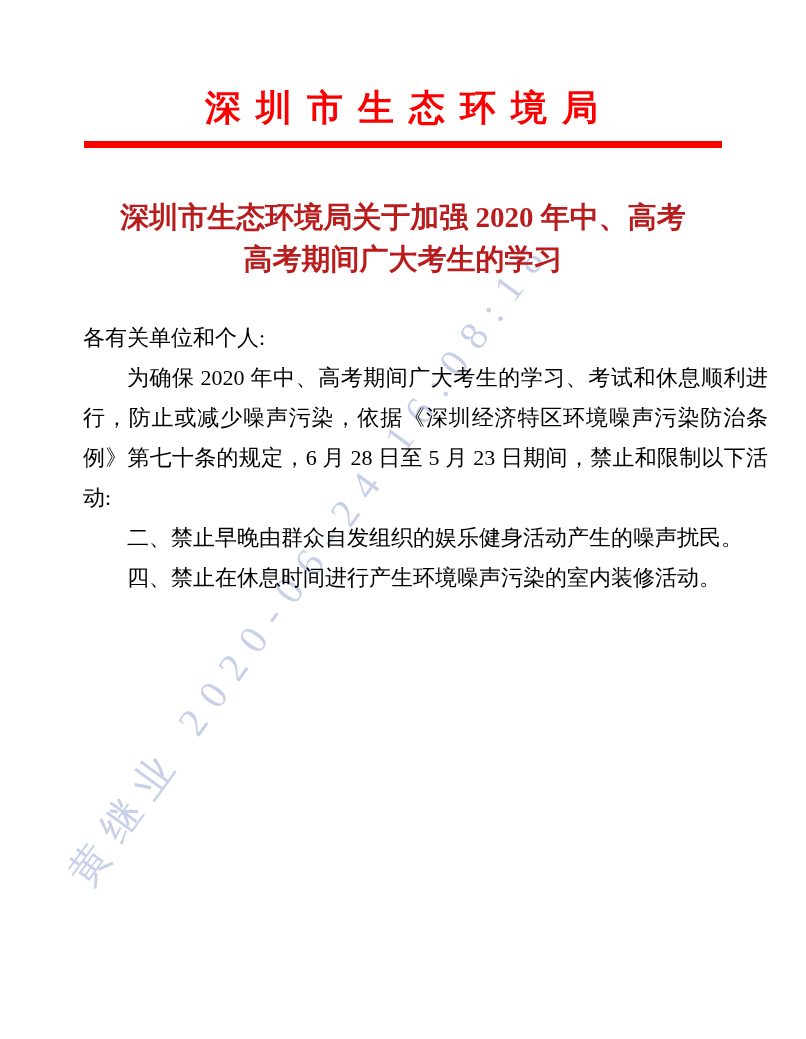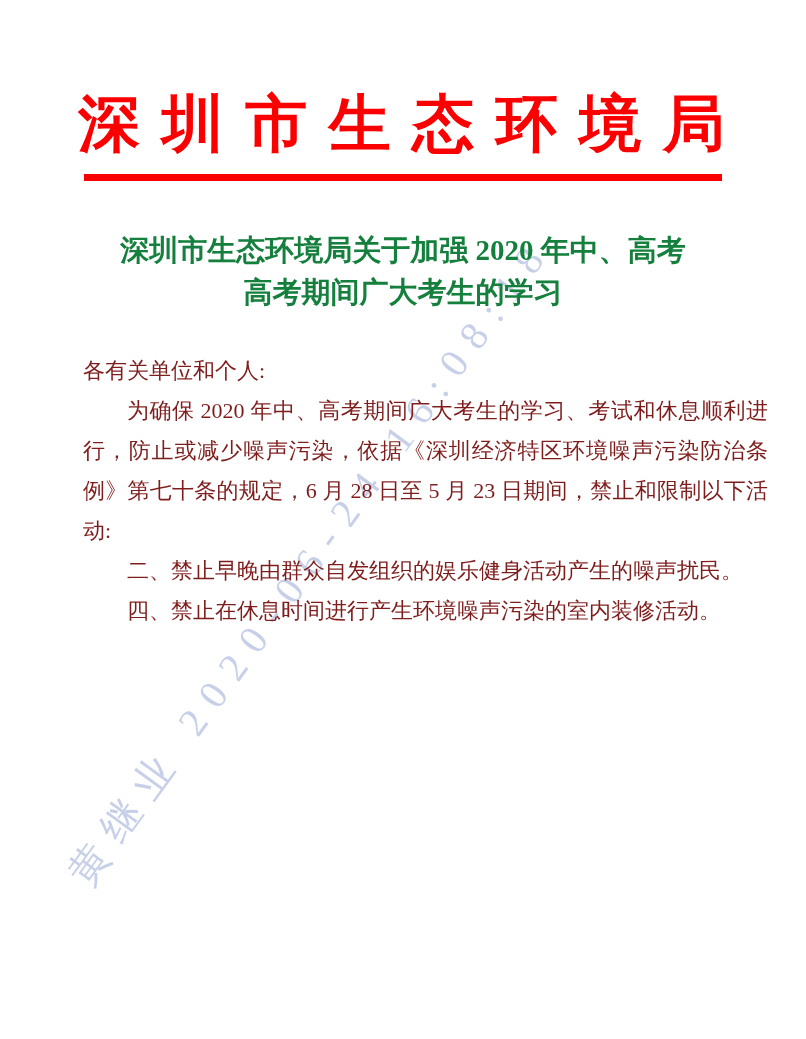--- a/index.html
+++ b/index.html
@@ -26,45 +26,45 @@
     color: rgba(130, 150, 205, 0.45);
     transform: rotate(-54deg);
     transform-origin: left bottom;
     font-family: "Liberation Serif", "DejaVu Serif", serif;
     pointer-events: none;
   }
   .content { position: relative; z-index: 1; }
   .agency {
     margin-top: 86px;
     text-align: center;
-    font-size: 62px;
+    font-size: 36px;
     font-weight: bold;
     letter-spacing: 3px;
     color: #fb0000;
     line-height: 1.25;
   }
   .red-rule {
     height: 7px;
     background: #fb0000;
     margin: 10px 84px 0 84px;
   }
   .doc-title {
     margin: 48px 58px 0 58px;
     text-align: center;
     font-size: 29px;
     font-weight: bold;
     line-height: 42px;
-    color: #15803d;
+    color: #b91c1c;
   }
   .doc-title .t-line { display: block; }
   .body-text {
     margin: 38px 38px 0 83px;
     font-size: 22px;
     line-height: 40px;
-    color: #7f1d1d;
+    color: #000000;
   }
   .salutation { text-indent: 0; }
   .para {
     text-indent: 2em;
     text-align: justify;
   }
 </style>
 </head>
 <body>
 

